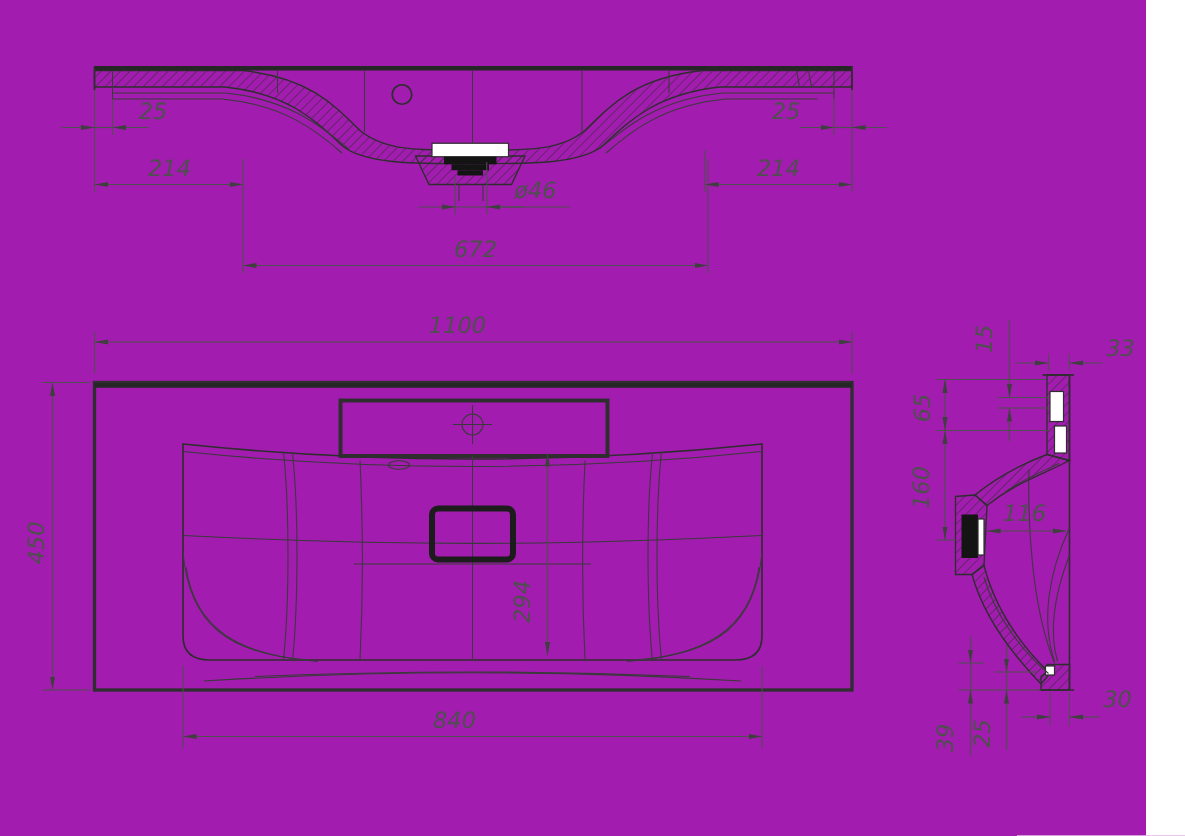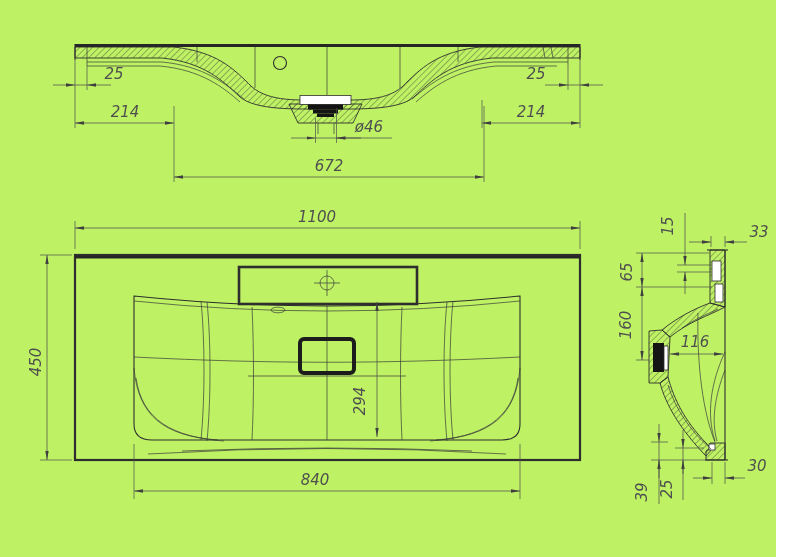--- a/index.html
+++ b/index.html
@@ -1,16 +1,16 @@
 <!DOCTYPE html>
 <html><head>
 <meta charset="utf-8">
 <style>
   html,body{margin:0;padding:0;background:#ffffff;}
-  #canvas{width:764px;height:557px;background:#bef264;position:relative;overflow:hidden;padding-left:12px;}
+  #canvas{width:764px;height:557px;background:#a21caf;position:relative;overflow:hidden;}
   svg{display:block;}
   
   .thick{stroke:#262626;stroke-width:3;fill:none;stroke-linecap:butt;}
   .med{stroke:#2e2e2e;stroke-width:2.2;fill:none;}
   .med2{stroke:#2e2e2e;stroke-width:2.6;fill:none;}
   .bold{stroke:#1c1c1c;stroke-width:4;fill:none;stroke-linejoin:round;}
   .ln{stroke:#2e2e2e;stroke-width:1.1;fill:none;}
   .tn{stroke:#3a3a3a;stroke-width:0.7;fill:none;}
   .hatch{fill:url(#hx);stroke:#2e2e2e;stroke-width:0.9;}
   .blackfill{fill:#141414;stroke:none;}

